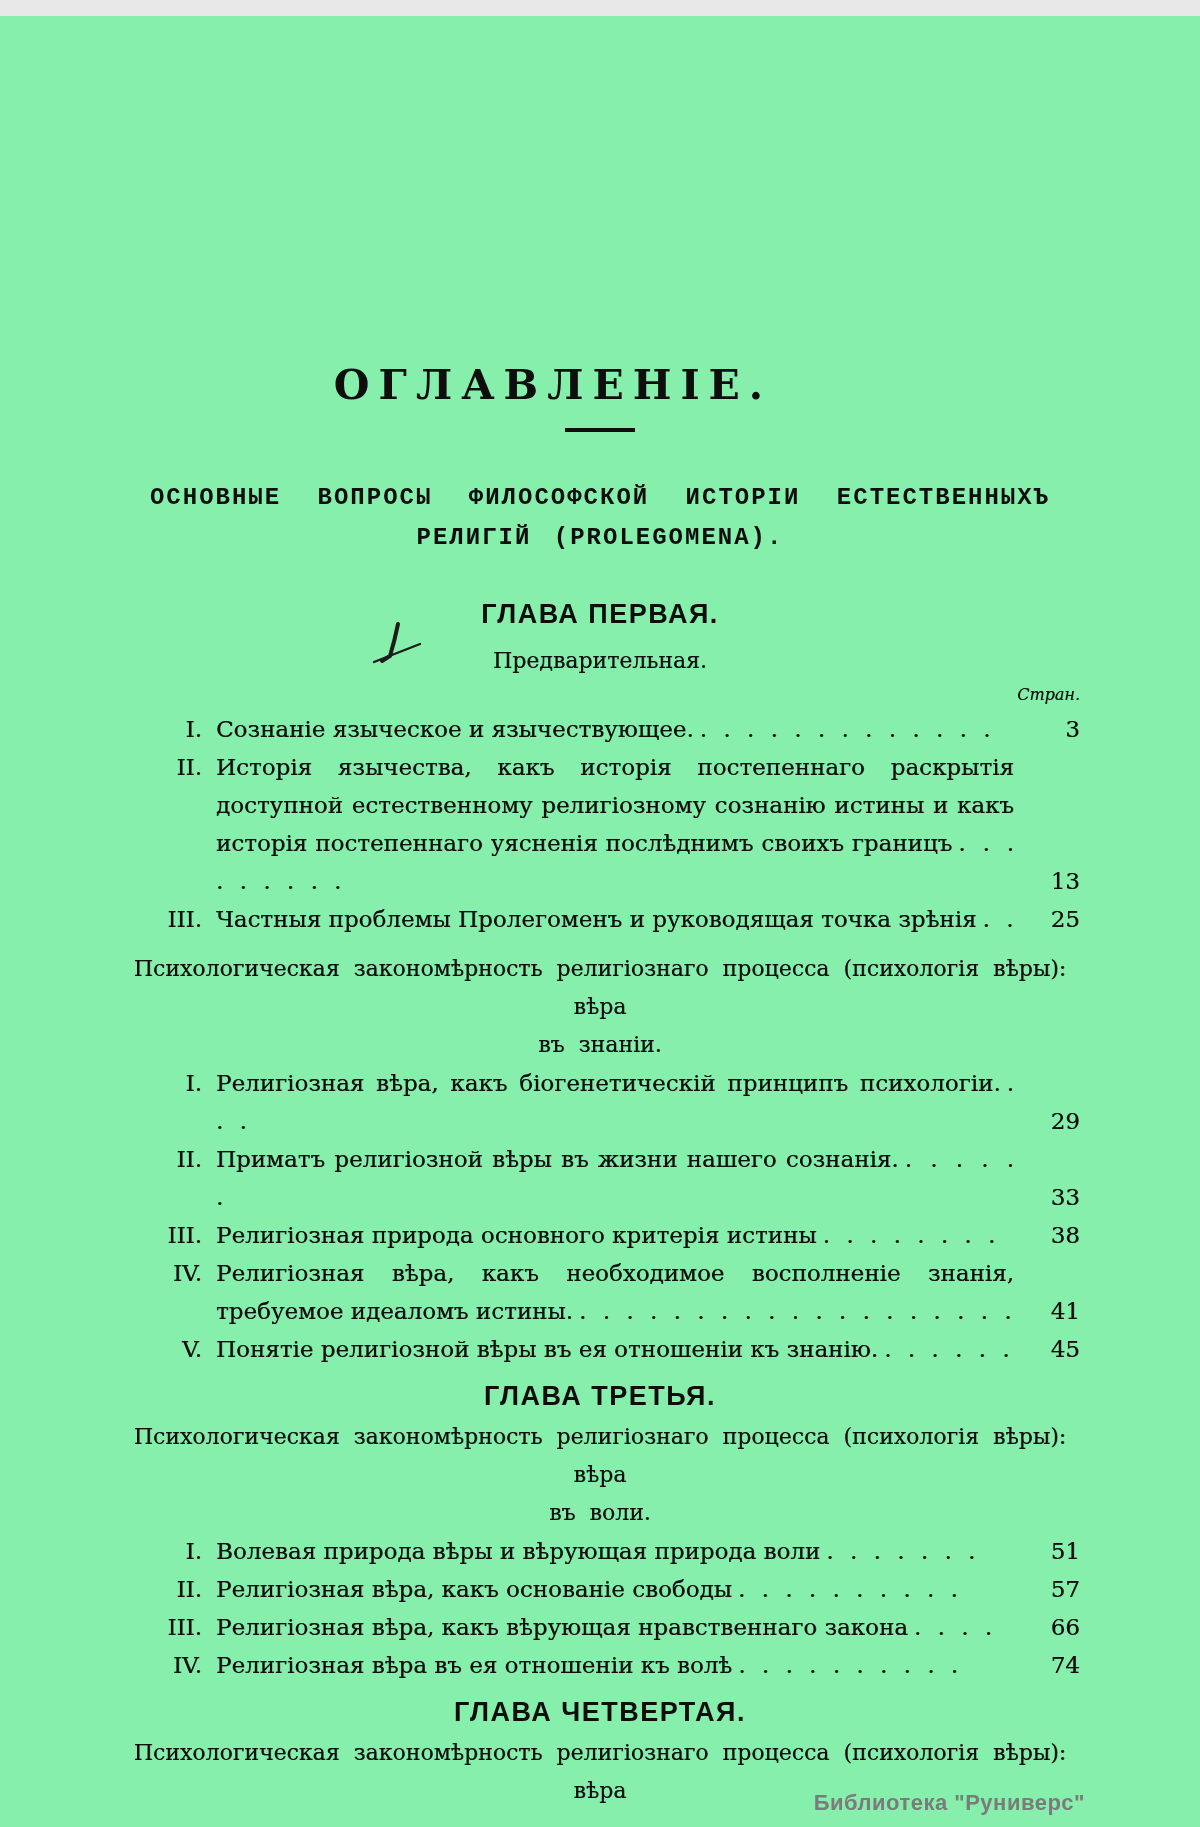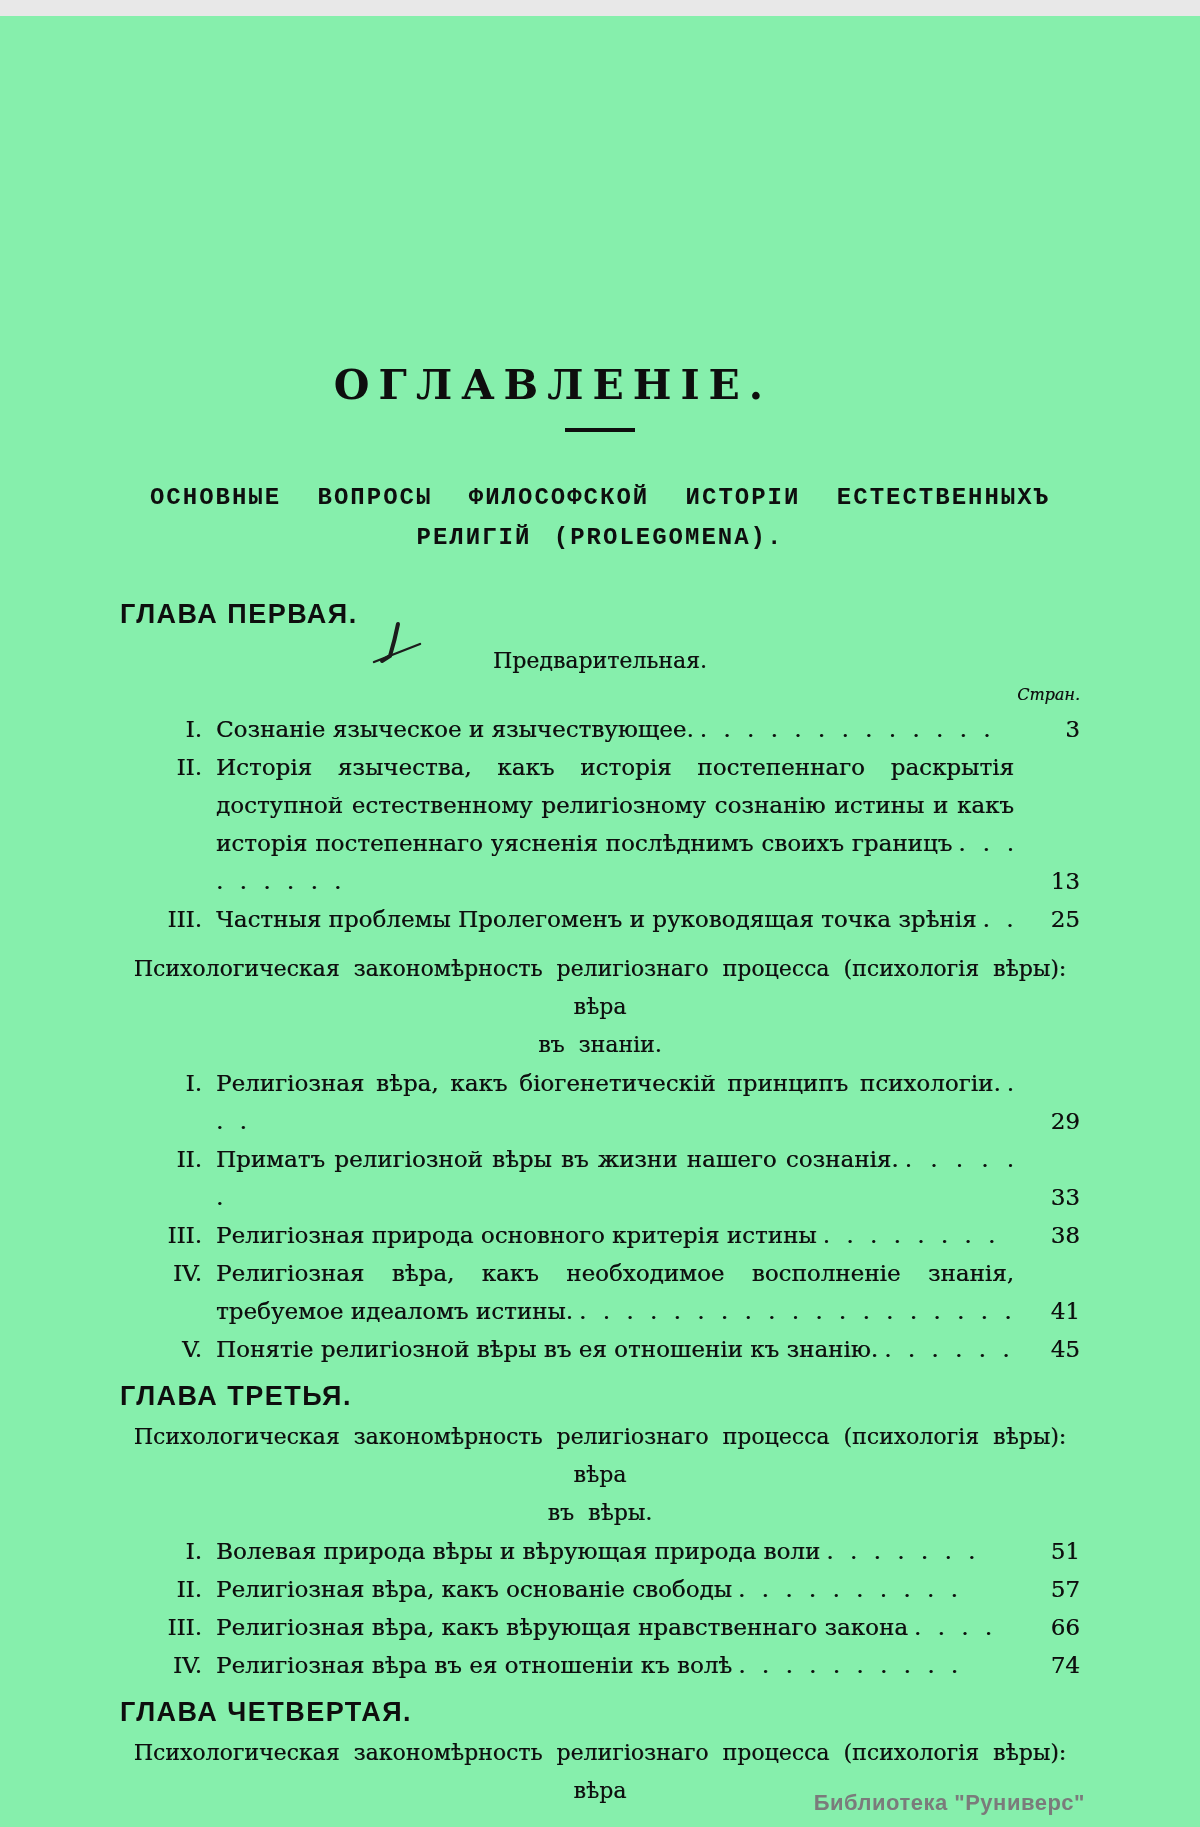--- a/index.html
+++ b/index.html
@@ -35,21 +35,21 @@
     font-weight:bold;
     font-size:24px;
     line-height:40px;
     letter-spacing:2px;
   }
   .book-subtitle .l1{word-spacing:20px;}
   .book-subtitle .l2{word-spacing:6px;}
 
   .chapter-heading{
     margin:0;
-    text-align:left;
+    text-align:center;
     font-family:"Liberation Sans",sans-serif;
     font-weight:bold;
     font-size:27px;
     letter-spacing:1.5px;
     line-height:32px;
   }
   .chapter-heading.first{margin-top:40px;}
   .chapter{margin-top:12px;}
   .chapter-subtitle{
     margin:12px 0 0 0;
@@ -160,21 +160,21 @@
           <span class="num">V.</span><span>Понятіе религіозной вѣры въ ея отношеніи къ знанію.</span><span class="dots">. . . . . .</span>
           <span class="page">45</span>
         </div>
       </div>
     </div>
 
     <div class="chapter">
       <h2 class="chapter-heading">ГЛАВА ТРЕТЬЯ.</h2>
       <p class="chapter-subtitle">
         <span>Психологическая закономѣрность религіознаго процесса (психологія вѣры): вѣра</span><br>
-        <span>въ вѣры.</span>
+        <span>въ воли.</span>
       </p>
       <div class="entries">
         <div class="entry">
           <span class="num">I.</span><span>Волевая природа вѣры и вѣрующая природа воли</span><span class="dots">. . . . . . .</span>
           <span class="page">51</span>
         </div>
         <div class="entry">
           <span class="num">II.</span><span>Религіозная вѣра, какъ основаніе свободы</span><span class="dots">. . . . . . . . . .</span>
           <span class="page">57</span>
         </div>

